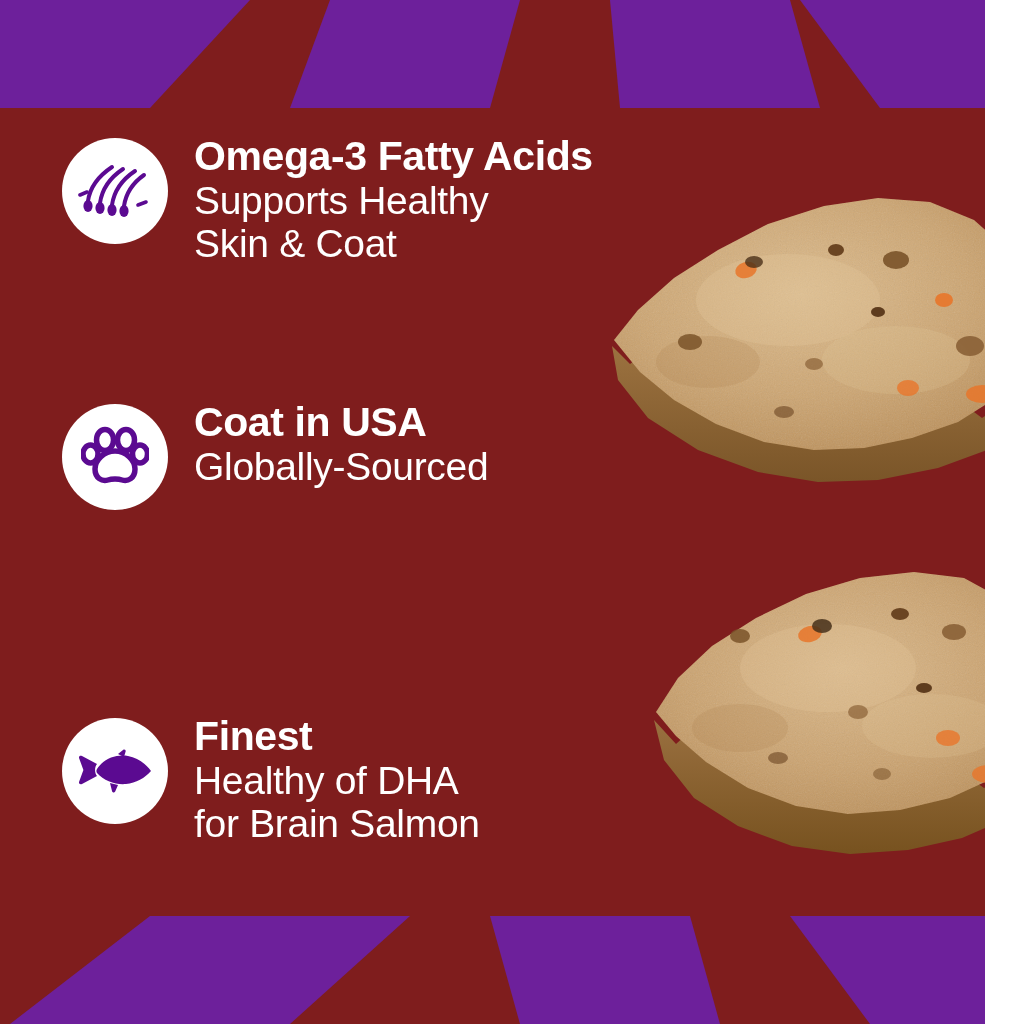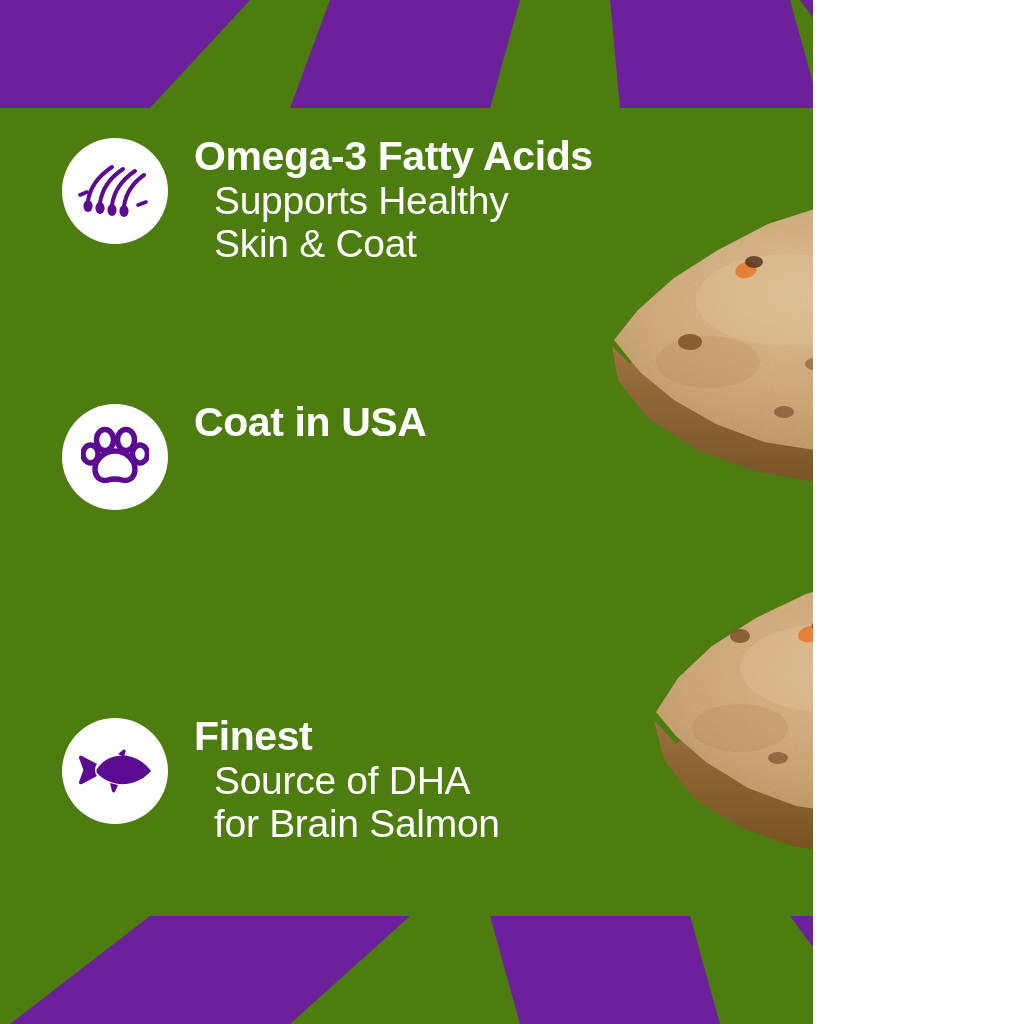--- a/index.html
+++ b/index.html
@@ -6,22 +6,22 @@
   * { margin:0; padding:0; box-sizing:border-box; }
 
   html, body {
     width:1024px; height:1024px;
     font-family:"Liberation Sans", sans-serif;
     overflow:hidden;
   }
 
   #stage {
     position:relative;
-    width:813px; height:1024px;
-    background:#4d7c0f;
+    width:985px; height:1024px;
+    background:#7f1d1d;
     overflow:hidden;
   }
 
   
   .burst {
     position:absolute;
     left:0; width:1024px;
     pointer-events:none;
   }
   .burst.top    { top:0;    height:108px; }
@@ -69,21 +69,20 @@
     letter-spacing:-0.4px;
     white-space:nowrap;
   }
   .benefit-desc {
     color:#ffffff;
     font-size:39px;
     font-weight:normal;
     line-height:1.12;
     letter-spacing:-0.3px;
     margin-top:1px;
-    margin-left:20px;
   }
   .benefit-desc .ln { display:block; white-space:nowrap; }
 
   
   #treats {
     position:absolute;
     left:560px; top:140px;
     width:470px; height:760px;
     pointer-events:none;
   }
@@ -167,20 +166,21 @@
               <path d="M34 26 C45 26 54 35 54 44 C54 53 47 57 41 55
                        C37.5 53.8 30.5 53.8 27 55 C21 57 14 53 14 44
                        C14 35 23 26 34 26 Z"></path>
             </g>
           </svg>
         </span>
       </div>
       <div class="benefit-text">
         <div class="benefit-title">Coat in USA</div>
         <div class="benefit-desc">
+          <span class="ln">Globally-Sourced</span>
         </div>
       </div>
     </div>
 
     <div class="benefit benefit-3">
       <div class="icon-badge">
         <span>
           <svg width="76" height="44" viewBox="0 0 76 44" aria-hidden="true">
             <g fill="#5B0A91">
               <path d="M20 20 C27 9 40 5 51 7 C61 9 69 15 74 22
@@ -191,21 +191,21 @@
                        C17.4 23.6 17.4 18.4 20 15 Z"></path>
               <path d="M41 5 L46 1 C47.6 0 49 1 48.6 2.6 L47 8 Z"></path>
               <path d="M33 34 L35 42 C35.4 43.8 37.4 44 38.2 42.4 L41 36 Z"></path>
             </g>
           </svg>
         </span>
       </div>
       <div class="benefit-text">
         <div class="benefit-title">Finest</div>
         <div class="benefit-desc">
-          <span class="ln">Source of DHA</span>
+          <span class="ln">Healthy of DHA</span>
           <span class="ln">for Brain Salmon</span>
         </div>
       </div>
     </div>
 
   </div>
 
   <div id="treats">
 
     <div class="treat treat-top">

